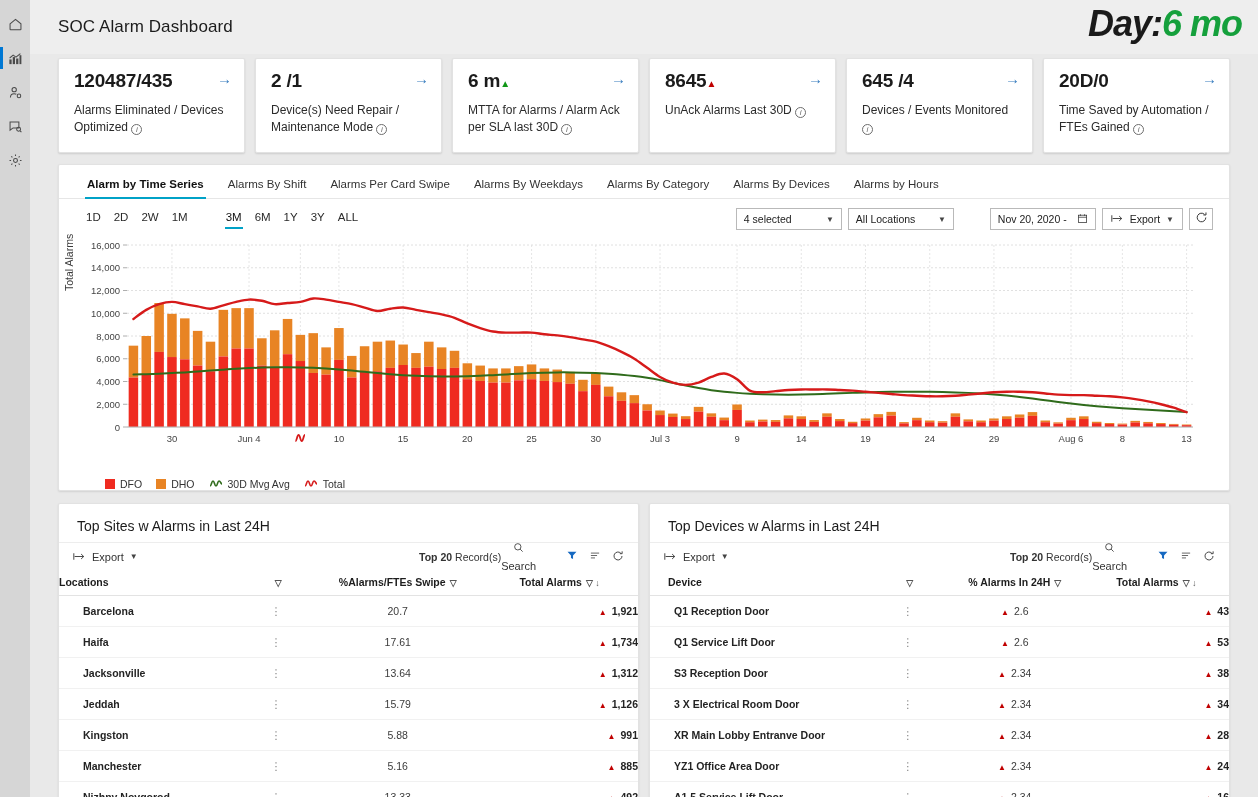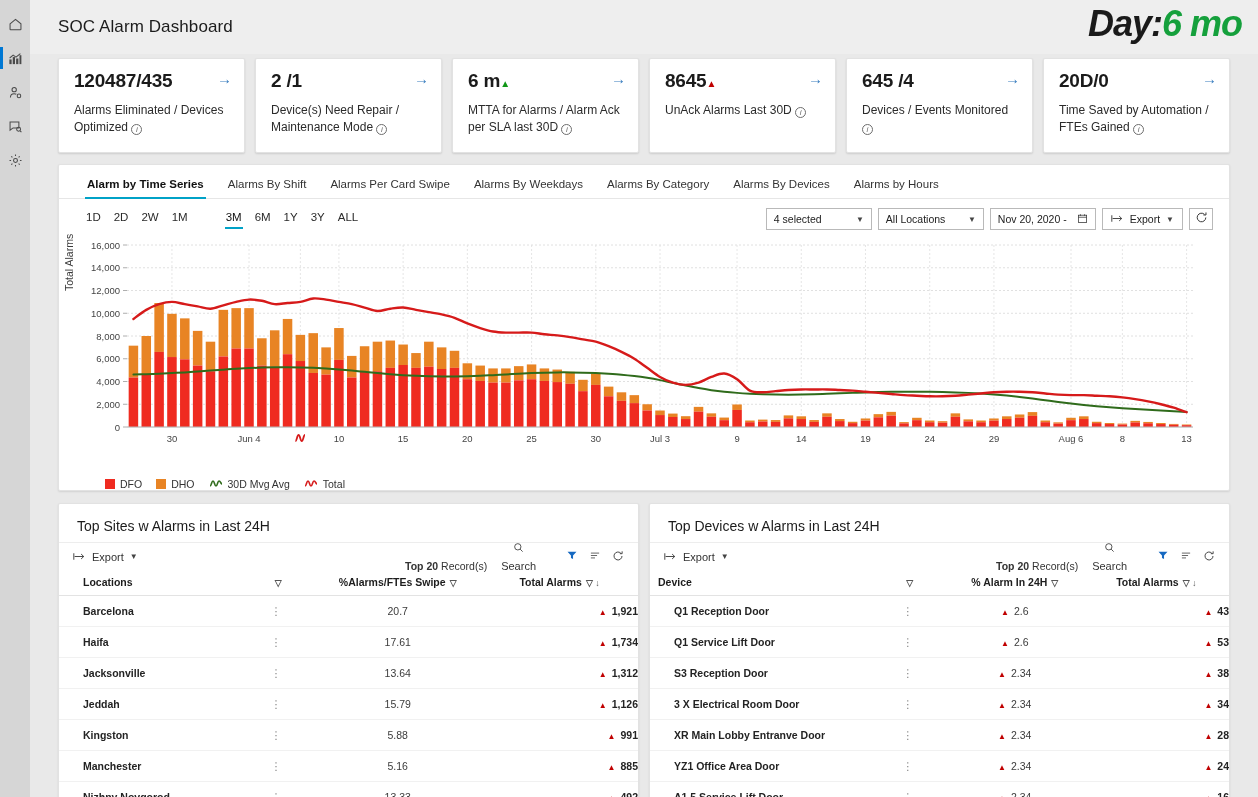--- a/index.html
+++ b/index.html
@@ -113,21 +113,21 @@
   }
   .ctrl-right {
     margin-left: auto; display: flex; align-items: center; gap: 6px;
   }
   .sel {
     border: 1px solid #b9b9b9; background: #fff; height: 22px;
     font-size: 10.5px; color: #222; display: flex; align-items: center;
     padding: 0 7px; gap: 10px; min-width: 106px; justify-content: space-between;
     white-space: nowrap;
   }
-  .sel.date { min-width: 100px; }
+  .sel.date { min-width: 100px; margin-left: 30px; }
   .sel.exp { min-width: 0; gap: 6px; padding: 0 8px; }
   .chev { font-size: 8px; color: #444; }
   .iconbtn {
     border: 1px solid #b9b9b9; background: #fff; width: 24px; height: 22px;
     display: flex; align-items: center; justify-content: center;
     font-size: 12px; color: #333;
   }
 
   
   .plotwrap { position: relative; height: 238px; padding: 0 16px 0 6px; }
@@ -150,21 +150,21 @@
   .tp-title {
     font-size: 14px; color: #1b1b1b; padding: 14px 0 0 18px;
     height: 38px;
   }
   .tp-tools {
     display: flex; align-items: center; height: 28px;
     padding: 0 14px 0 14px; font-size: 11px; color: #333;
     border-top: 1px solid #ededed;
   }
   .tp-tools .exp { display: flex; align-items: center; gap: 6px; }
-  .tp-center { margin-left: auto; display: flex; align-items: flex-end; gap: 14px; }
+  .tp-center { margin-left: auto; display: flex; align-items: center; }
   .recs { font-size: 10.5px; }
   .recs b { font-weight: bold; }
   .srch { display: flex; align-items: center; gap: 5px; flex-direction: column; }
   .tp-right { margin-left: 30px; display: flex; align-items: center; gap: 11px; }
   .funnel-blue { color: #1669c1; }
   table { width: 100%; border-collapse: collapse; table-layout: fixed; }
   thead th {
     font-size: 10.5px; font-weight: bold; color: #1d1d1d;
     padding: 6px 0 7px 0; border-bottom: 1px solid #e3e3e3;
     text-align: left; white-space: nowrap;
@@ -645,21 +645,21 @@
         </div>
         <table>
           <colgroup>
               <col style="width:33%">
               <col style="width:9%">
               <col style="width:33%">
               <col style="width:25%">
             </colgroup>
           <thead>
               <tr>
-            <th style="padding-left:24px"><span>Locations</span></th>
+            <th style=""><span>Locations</span></th>
             <th class="c"><span class="filt">▽</span></th>
             <th class="c"><span>%Alarms/FTEs Swipe</span><span class="filt">▽</span></th>
             <th class="r"><span>Total Alarms</span><span class="filt">▽ ↓</span></th>
           </tr>
             </thead>
           <tbody id="sitesBody">
               <tr>
                 <td class="name">Barcelona</td>
                 <td class="kebab">⋮</td>
                 <td class="mid"><span>20.7</span></td>
@@ -750,23 +750,23 @@
         </div>
         <table>
           <colgroup>
               <col style="width:40%">
               <col style="width:9%">
               <col style="width:28%">
               <col style="width:23%">
             </colgroup>
           <thead>
               <tr>
-            <th style="padding-left:8px"><span>Device</span></th>
+            <th style="padding-left:18px"><span>Device</span></th>
             <th class="c"><span class="filt">▽</span></th>
-            <th class="c"><span>% Alarm In 24H</span><span class="filt">▽</span></th>
+            <th class="c"><span>% Alarms In 24H</span><span class="filt">▽</span></th>
             <th class="r"><span>Total Alarms</span><span class="filt">▽ ↓</span></th>
           </tr>
             </thead>
           <tbody id="devicesBody">
               <tr>
                 <td class="name">Q1 Reception Door</td>
                 <td class="kebab">⋮</td>
                 <td class="mid"><span class="tri-up">▲</span><span>2.6</span></td>
                 <td class="tot"><span class="tri-up">▲</span><span>43</span></td>
               </tr>

